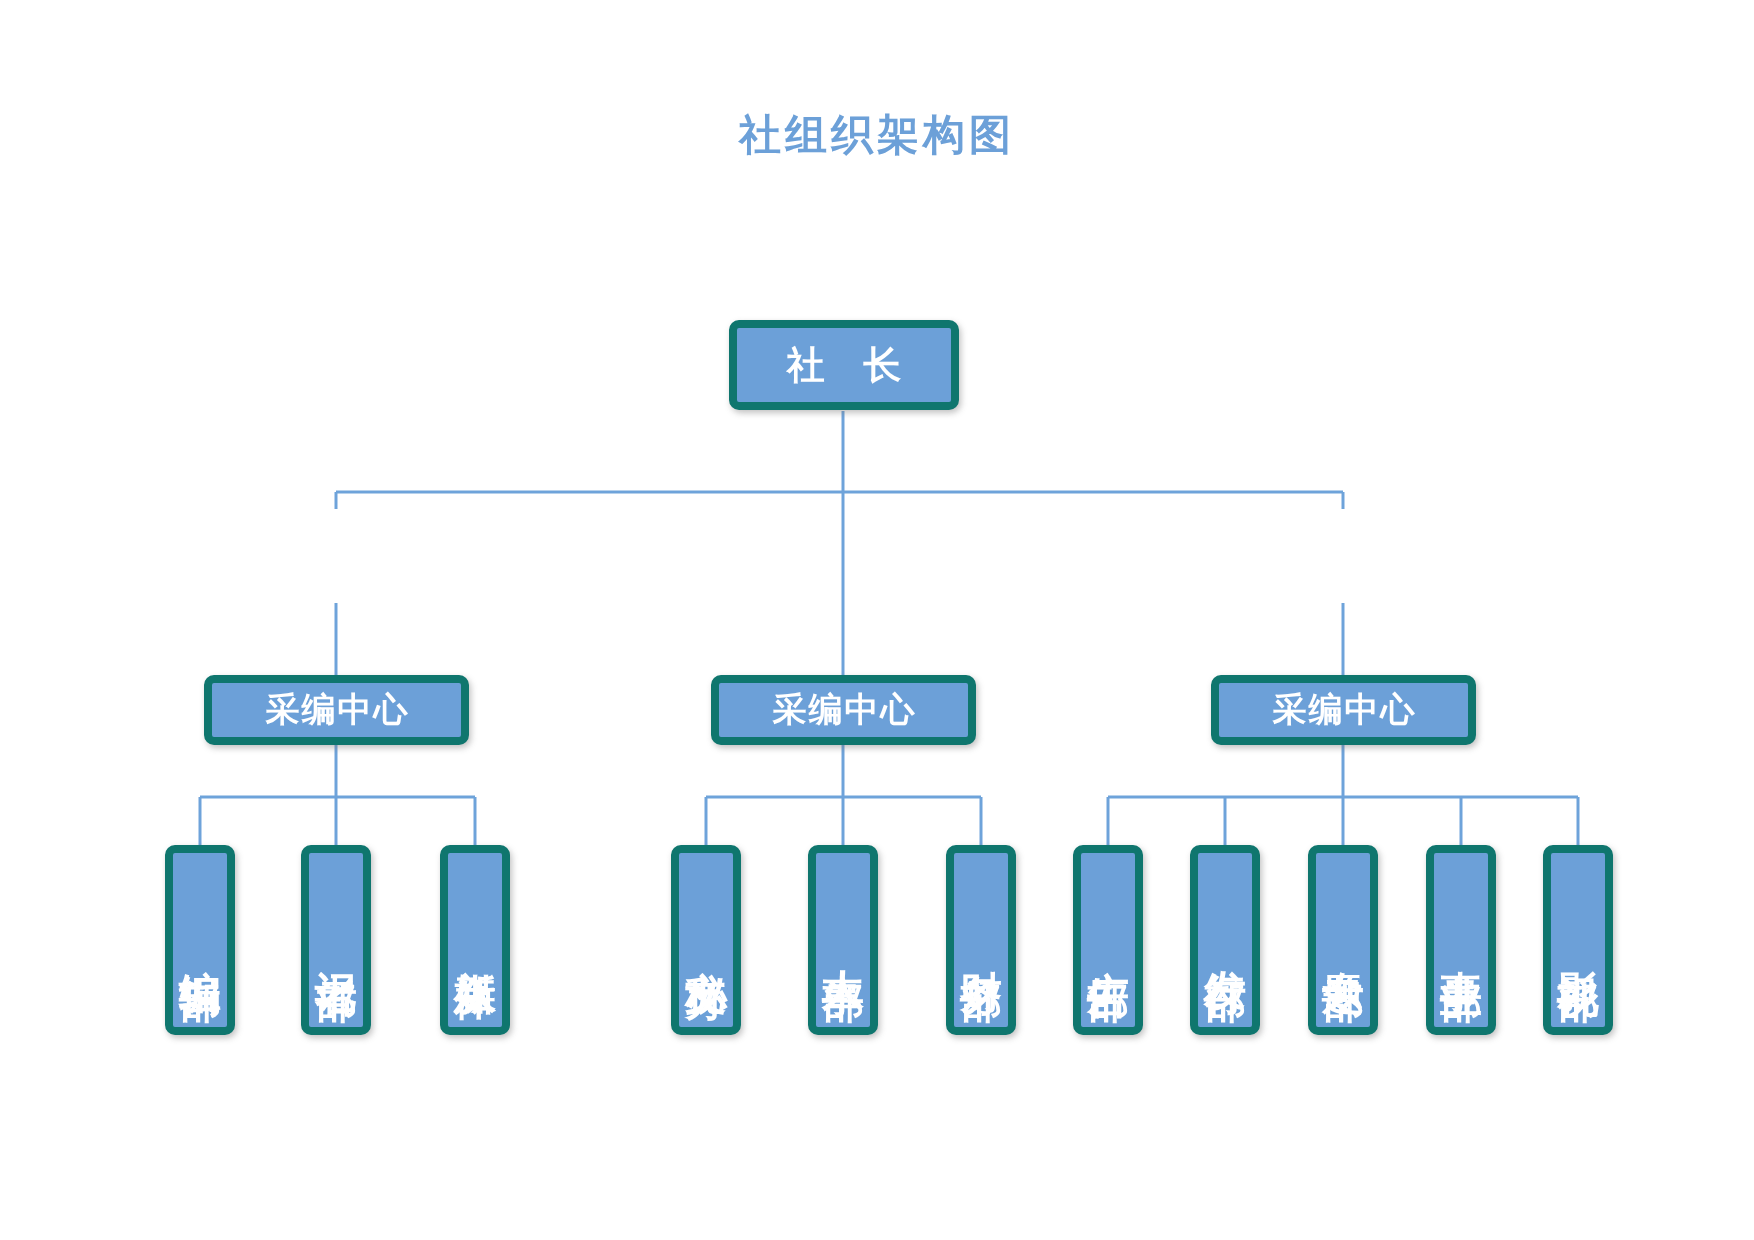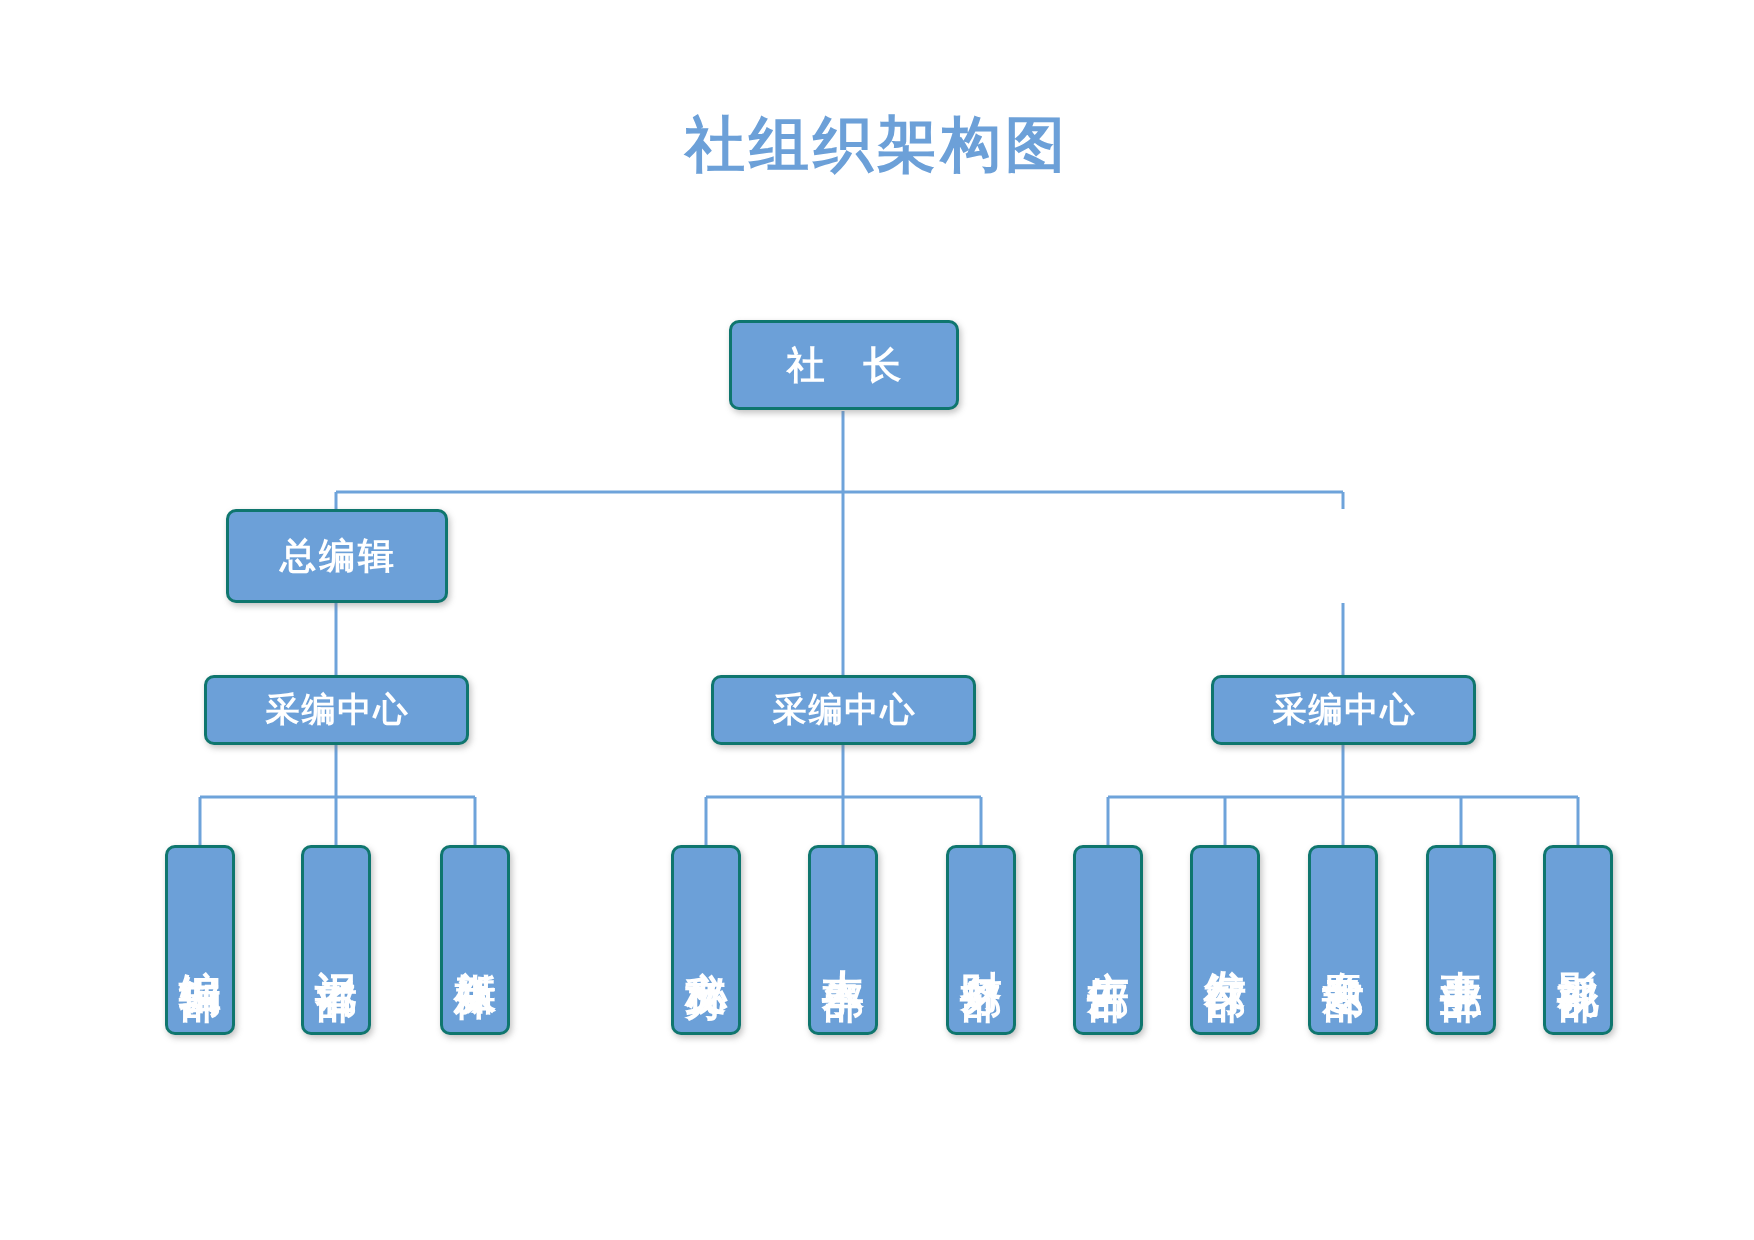--- a/index.html
+++ b/index.html
@@ -23,21 +23,21 @@
     background: #ffffff;
   }
 
   
   .chart-title {
     position: absolute;
     left: 0;
     top: 112px;
     width: 1754px;
     text-align: center;
-    font-size: 60px;
+    font-size: 42px;
     font-weight: 700;
     letter-spacing: 4px;
     color: #6CA0D8;
     line-height: 1.1;
     user-select: none;
   }
 
   
   #connectors {
     position: absolute;
@@ -51,21 +51,21 @@
     stroke: #6EA3DA;
     stroke-width: 3;
     stroke-linecap: butt;
   }
 
   
   .node {
     position: absolute;
     box-sizing: border-box;
     background: #6CA0D8;
-    border: 3px solid #0f766e;
+    border: 8px solid #0f766e;
     border-radius: 10px;
     color: #FFFFFF;
     display: flex;
     align-items: center;
     justify-content: center;
     text-align: center;
     box-shadow: 2px 3px 6px rgba(120,120,120,0.45);
     user-select: none;
   }
 
@@ -136,21 +136,20 @@
     <line x1="1108" y1="797" x2="1578" y2="797"></line>
     <line x1="1108" y1="797" x2="1108" y2="845"></line>
     <line x1="1225" y1="797" x2="1225" y2="845"></line>
     <line x1="1343" y1="797" x2="1343" y2="845"></line>
     <line x1="1461" y1="797" x2="1461" y2="845"></line>
     <line x1="1578" y1="797" x2="1578" y2="845"></line>
   </svg>
 
   <div class="node top" style="left:729px; top:320px; width:230px; height:90px;">社 长</div>
 
-  <div class="node level2" style="left:226px; top:509px; width:222px; height:94px;">总编辑</div>
 
 
   <div class="node level3" style="left:204px; top:675px; width:265px; height:70px;">采编中心</div>
 
   <div class="node level3" style="left:711px; top:675px; width:265px; height:70px;">采编中心</div>
 
   <div class="node level3" style="left:1211px; top:675px; width:265px; height:70px;">采编中心</div>
 
   <div class="node leaf" style="left:165px; top:845px; width:70px; height:190px;">编辑部</div>
 

